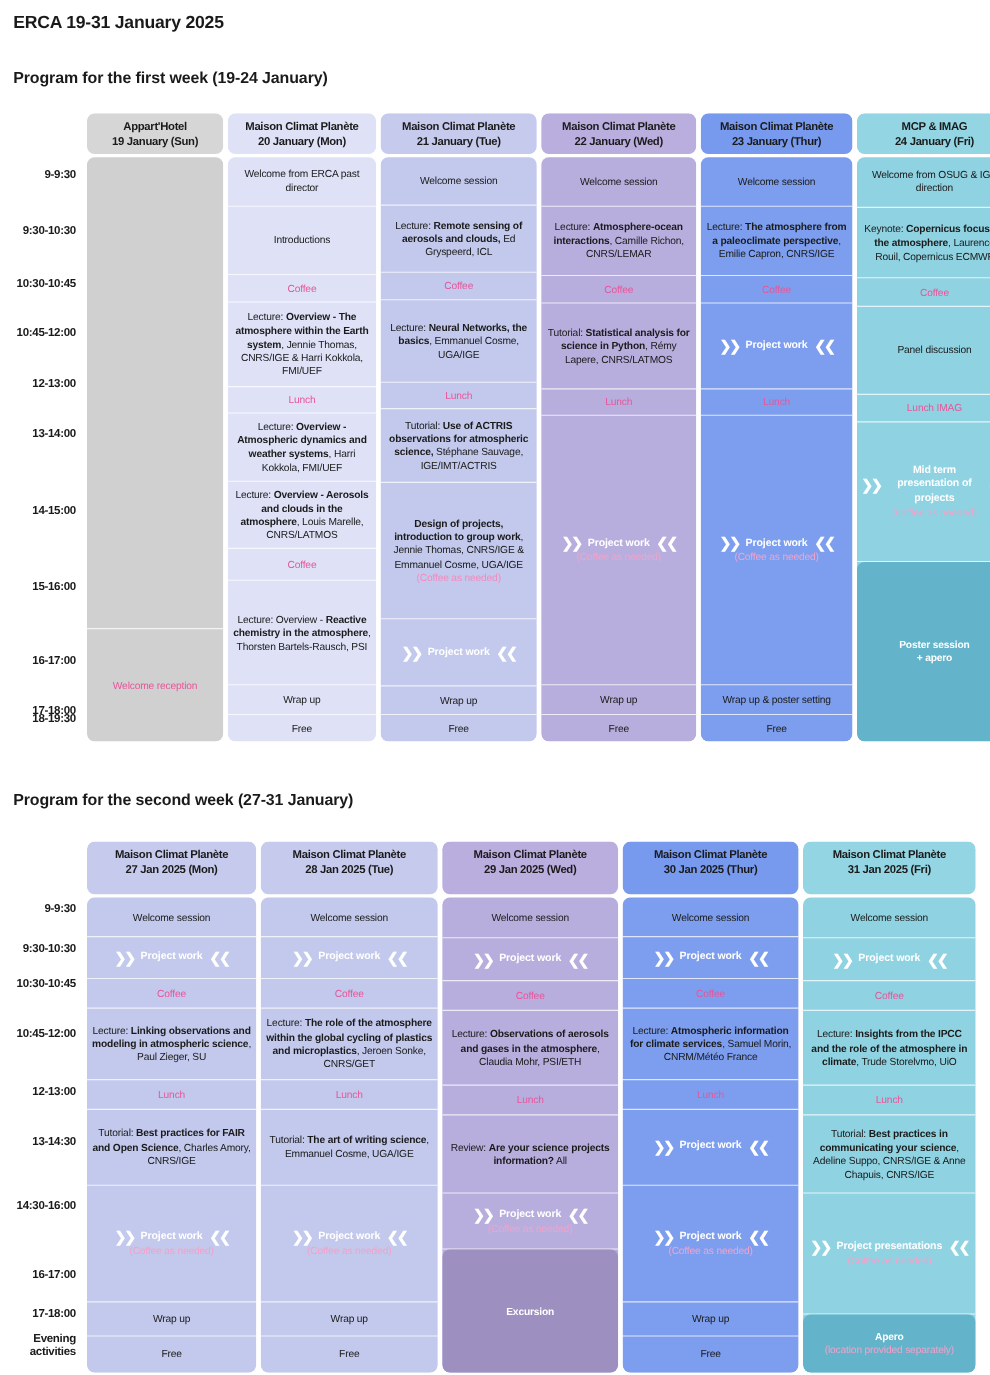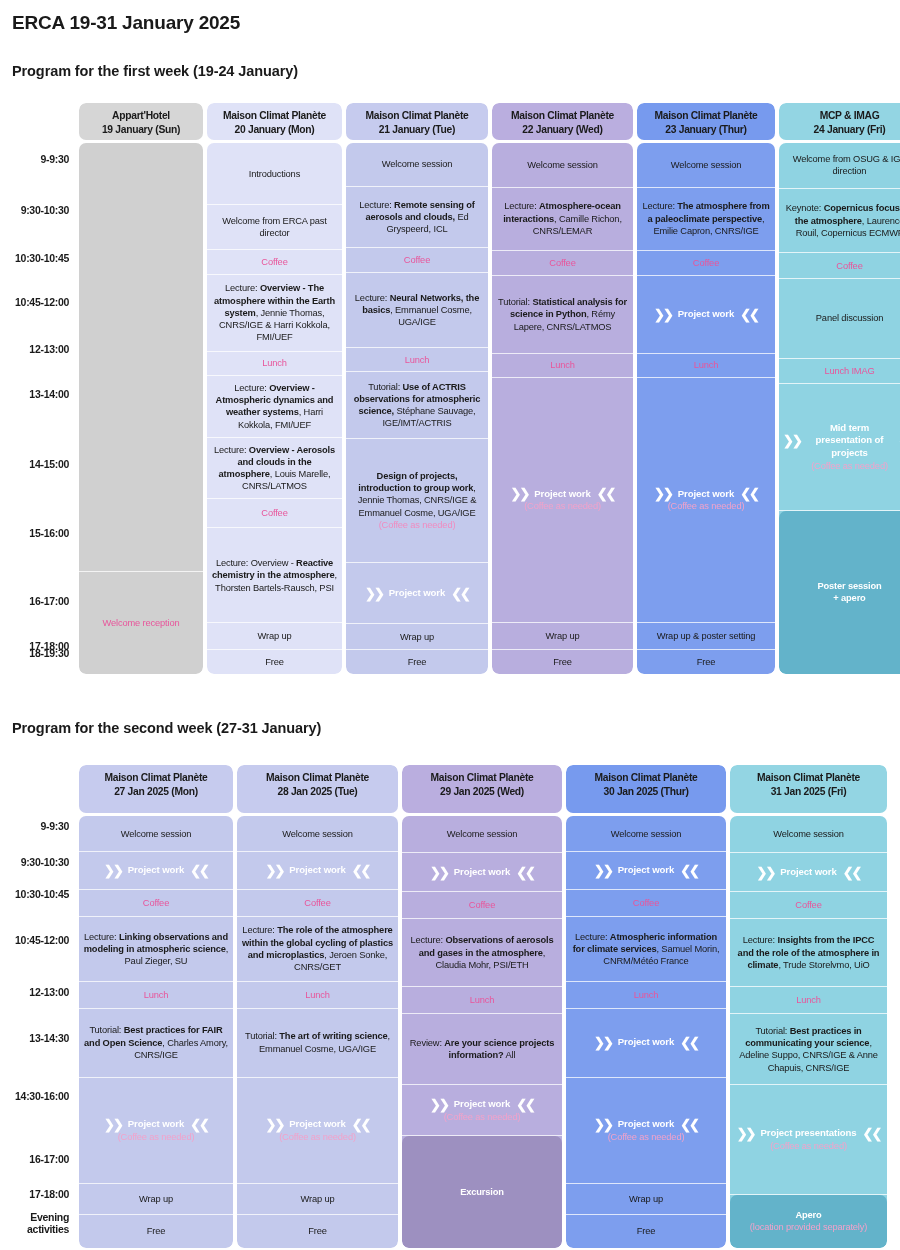--- a/index.html
+++ b/index.html
@@ -9,21 +9,21 @@
     background: #ffffff;
     font-family: "Liberation Sans", sans-serif;
     color: #1a1a1a;
     overflow: hidden;
   }
   .page { position: relative; width: 900px; height: 1250px; }
 
   .main-title {
     position: absolute;
     left: 12px; top: 12px;
-    font-size: 19px;
+    font-size: 16px;
     font-weight: bold;
     letter-spacing: -0.2px;
   }
   .week-title {
     font-size: 14.5px;
     font-weight: bold;
     letter-spacing: -0.1px;
   }
   #week1-title { position: absolute; left: 12px; top: 63px; }
   #week2-title { position: absolute; left: 12px; top: 720px; }
@@ -141,25 +141,25 @@
             <span class="break">Welcome reception</span>
           </div>
         </div>
       </div>
       <div class="daycol" style="height: 571px;">
         <div class="dayhead" style="background: rgb(223, 226, 247); height: 37px;">
           <div>Maison Climat Planète</div>
           <div>20 January (Mon)</div>
         </div>
         <div class="colbody" style="background: rgb(223, 226, 247); height: 531px;">
+          <div class="cell" style="flex: 46 0 0px;">
+            <span>Welcome from ERCA past director</span>
+          </div>
           <div class="cell" style="flex: 68 0 0px;">
             <span>Introductions</span>
-          </div>
-          <div class="cell" style="flex: 46 0 0px;">
-            <span>Welcome from ERCA past director</span>
           </div>
           <div class="cell" style="flex: 22 0 0px;">
             <span class="break">Coffee</span>
           </div>
           <div class="cell" style="flex: 86 0 0px;">
             <div><span>Lecture: </span><b>Overview - The atmosphere within the Earth system</b><span>, Jennie Thomas, CNRS/IGE &amp; Harri Kokkola, FMI/UEF</span></div>
           </div>
           <div class="cell" style="flex: 21 0 0px;">
             <span class="break">Lunch</span>
           </div>

